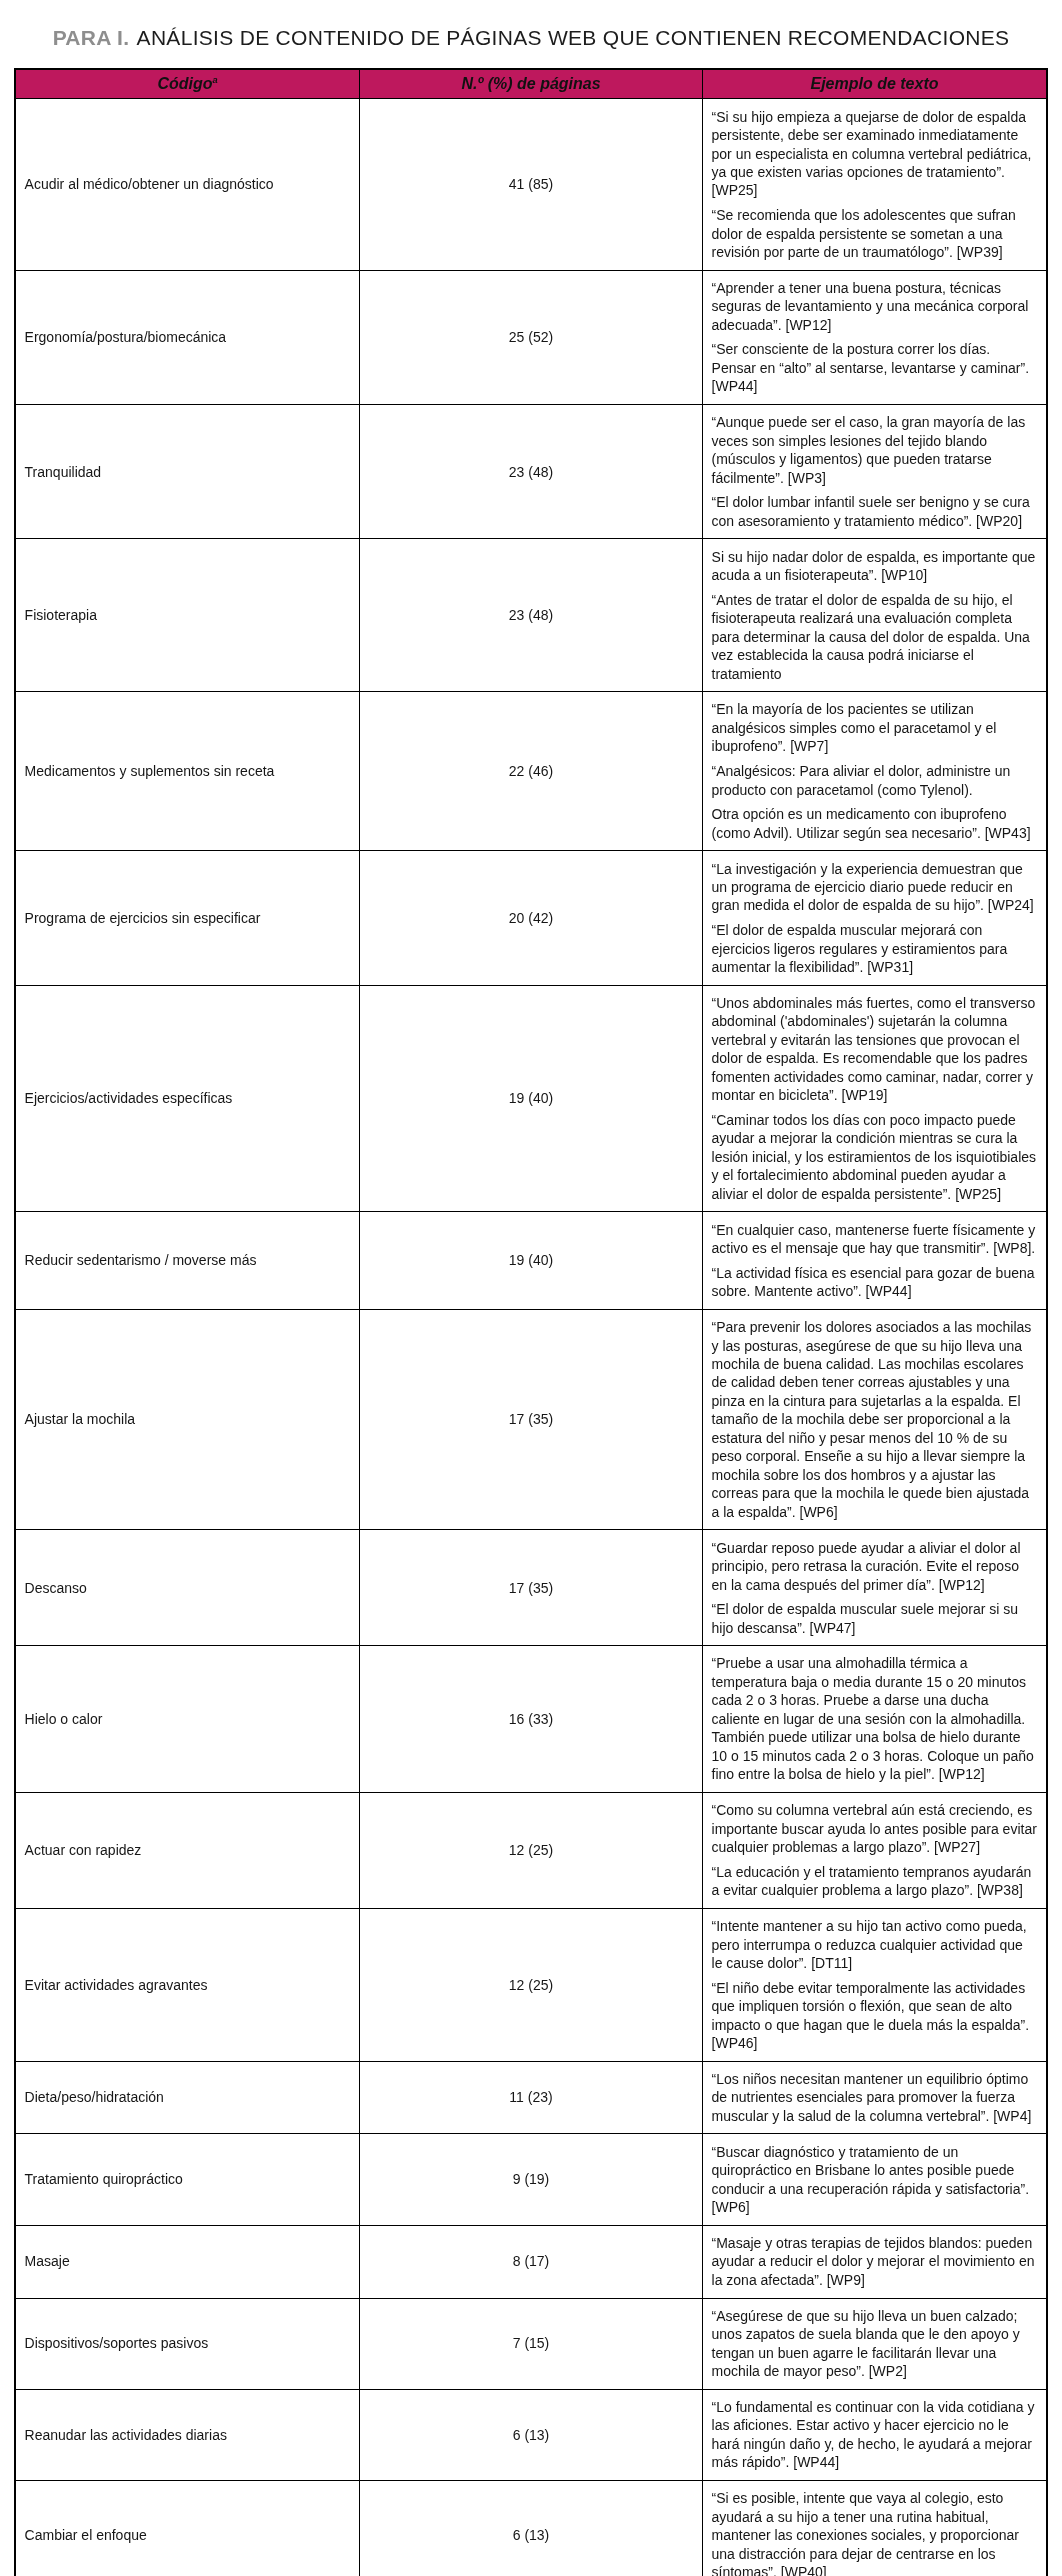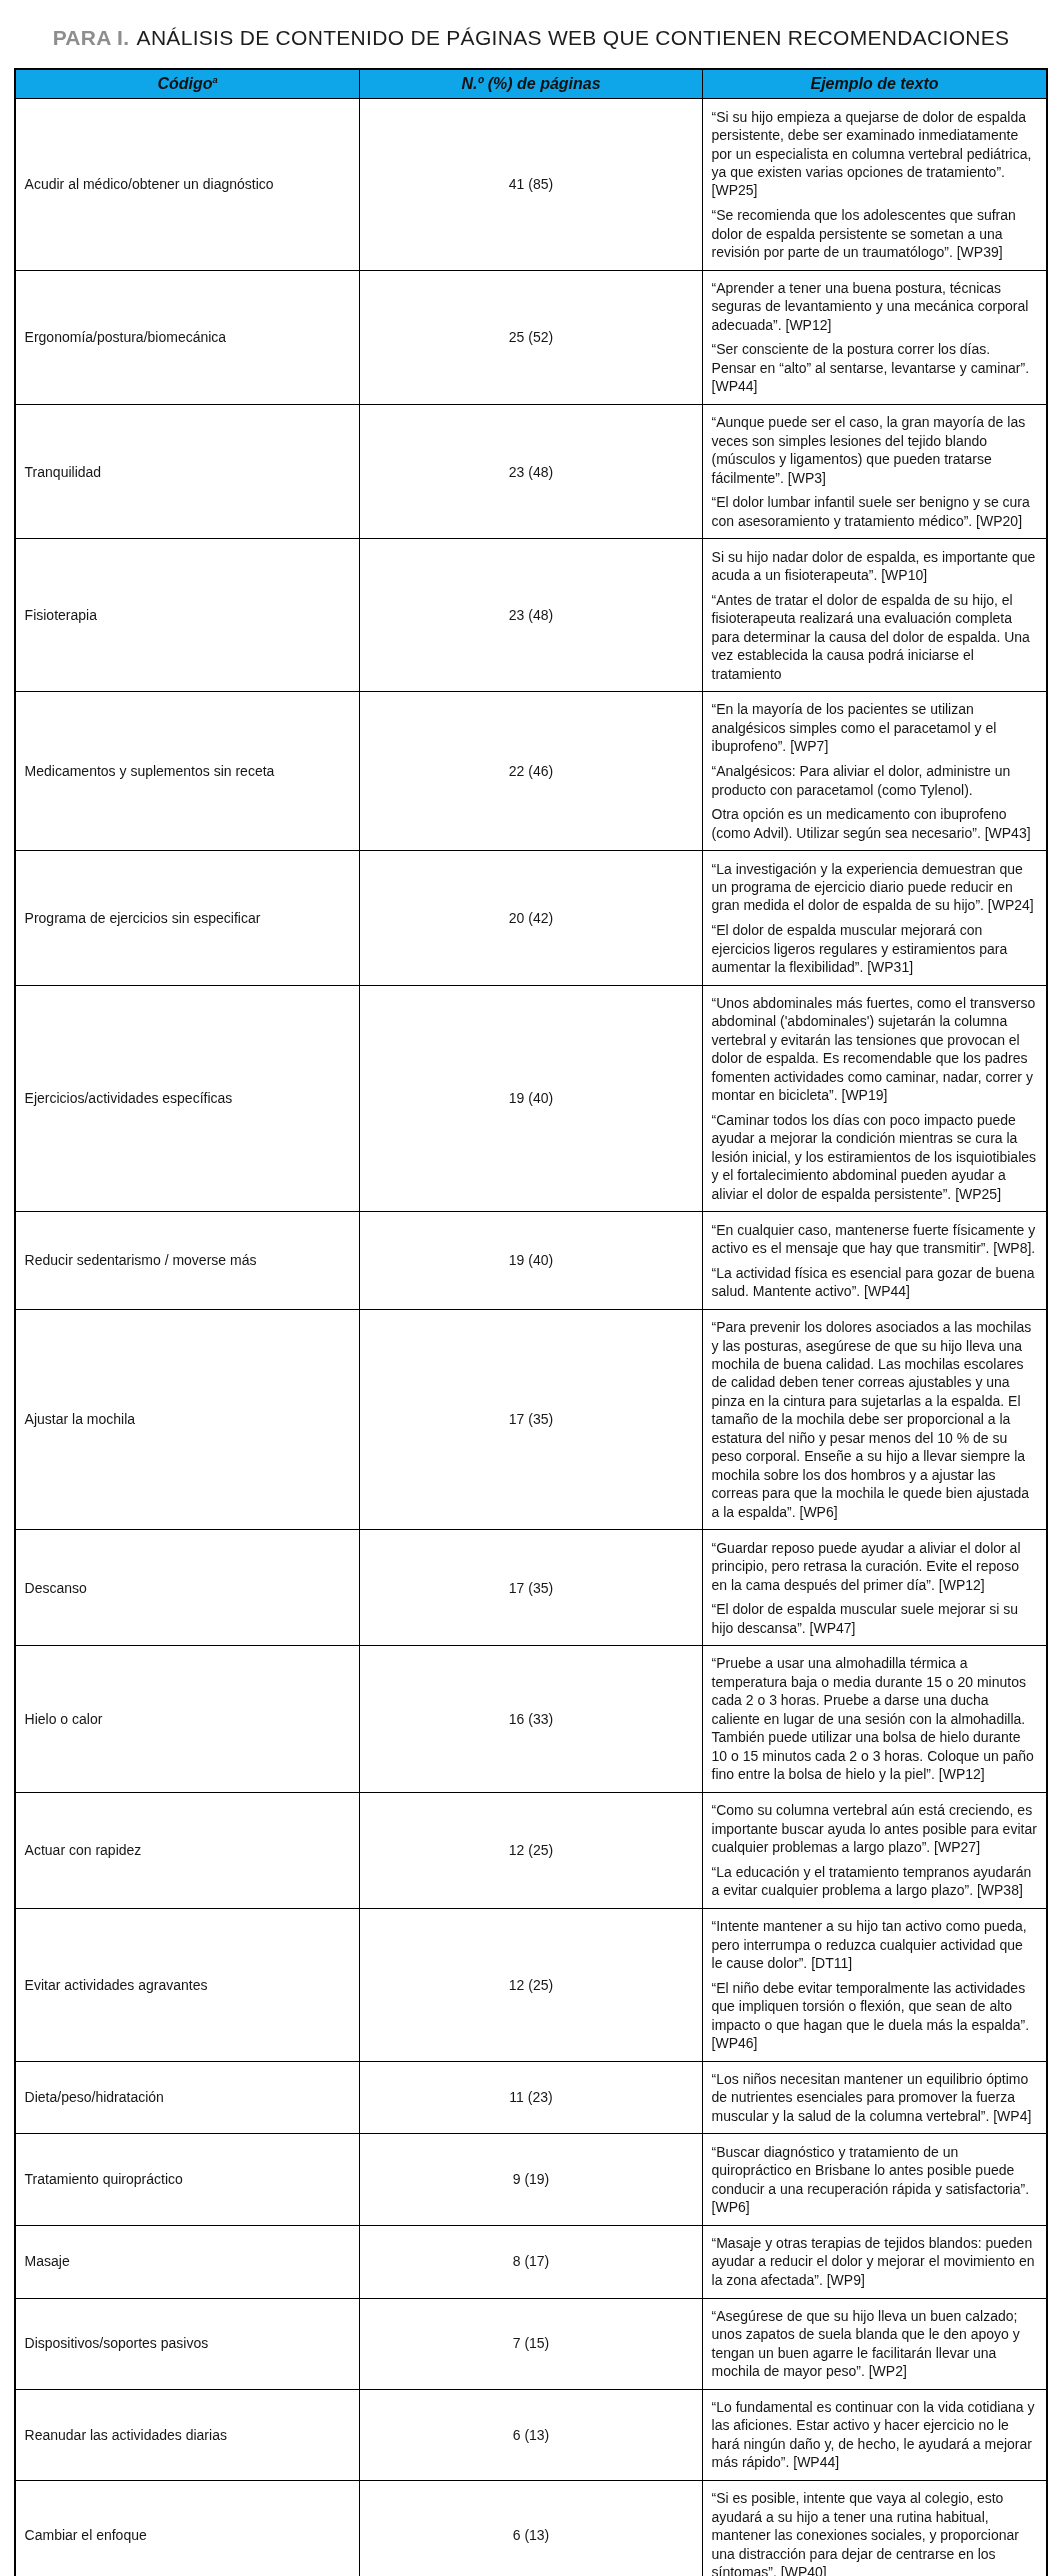--- a/index.html
+++ b/index.html
@@ -27,21 +27,21 @@
     font-weight: bold;
     margin-right: 7.2px;
   }
   table.analysis {
     width: 100%;
     border-collapse: collapse;
     border: 2.6px solid #000000;
     table-layout: fixed;
   }
   table.analysis th {
-    background: #0ea5e9;
+    background: #be185d;
     border: 1.5px solid #000000;
     font-style: italic;
     font-weight: bold;
     font-size: 16px;
     padding: 5.2px 4.1px;
     text-align: center;
     color: #111111;
   }
   table.analysis td {
     border: 1.5px solid #000000;
@@ -132,21 +132,21 @@
           <td class="example-cell">
             <p>“Unos abdominales más fuertes, como el transverso abdominal ('abdominales') sujetarán la columna vertebral y evitarán las tensiones que provocan el dolor de espalda. Es recomendable que los padres fomenten actividades como caminar, nadar, correr y montar en bicicleta”. [WP19]</p>
             <p>“Caminar todos los días con poco impacto puede ayudar a mejorar la condición mientras se cura la lesión inicial, y los estiramientos de los isquiotibiales y el fortalecimiento abdominal pueden ayudar a aliviar el dolor de espalda persistente”. [WP25]</p>
           </td>
         </tr>
         <tr>
           <td class="code-cell">Reducir sedentarismo / moverse más</td>
           <td class="n-cell">19 (40)</td>
           <td class="example-cell">
             <p>“En cualquier caso, mantenerse fuerte físicamente y activo es el mensaje que hay que transmitir”. [WP8].</p>
-            <p>“La actividad física es esencial para gozar de buena salud. Mantente activo”. [WP44]</p>
+            <p>“La actividad física es esencial para gozar de buena sobre. Mantente activo”. [WP44]</p>
           </td>
         </tr>
         <tr>
           <td class="code-cell">Ajustar la mochila</td>
           <td class="n-cell">17 (35)</td>
           <td class="example-cell">
             <p>“Para prevenir los dolores asociados a las mochilas y las posturas, asegúrese de que su hijo lleva una mochila de buena calidad. Las mochilas escolares de calidad deben tener correas ajustables y una pinza en la cintura para sujetarlas a la espalda. El tamaño de la mochila debe ser proporcional a la estatura del niño y pesar menos del 10 % de su peso corporal. Enseñe a su hijo a llevar siempre la mochila sobre los dos hombros y a ajustar las correas para que la mochila le quede bien ajustada a la espalda”. [WP6]</p>
           </td>
         </tr>
         <tr>

